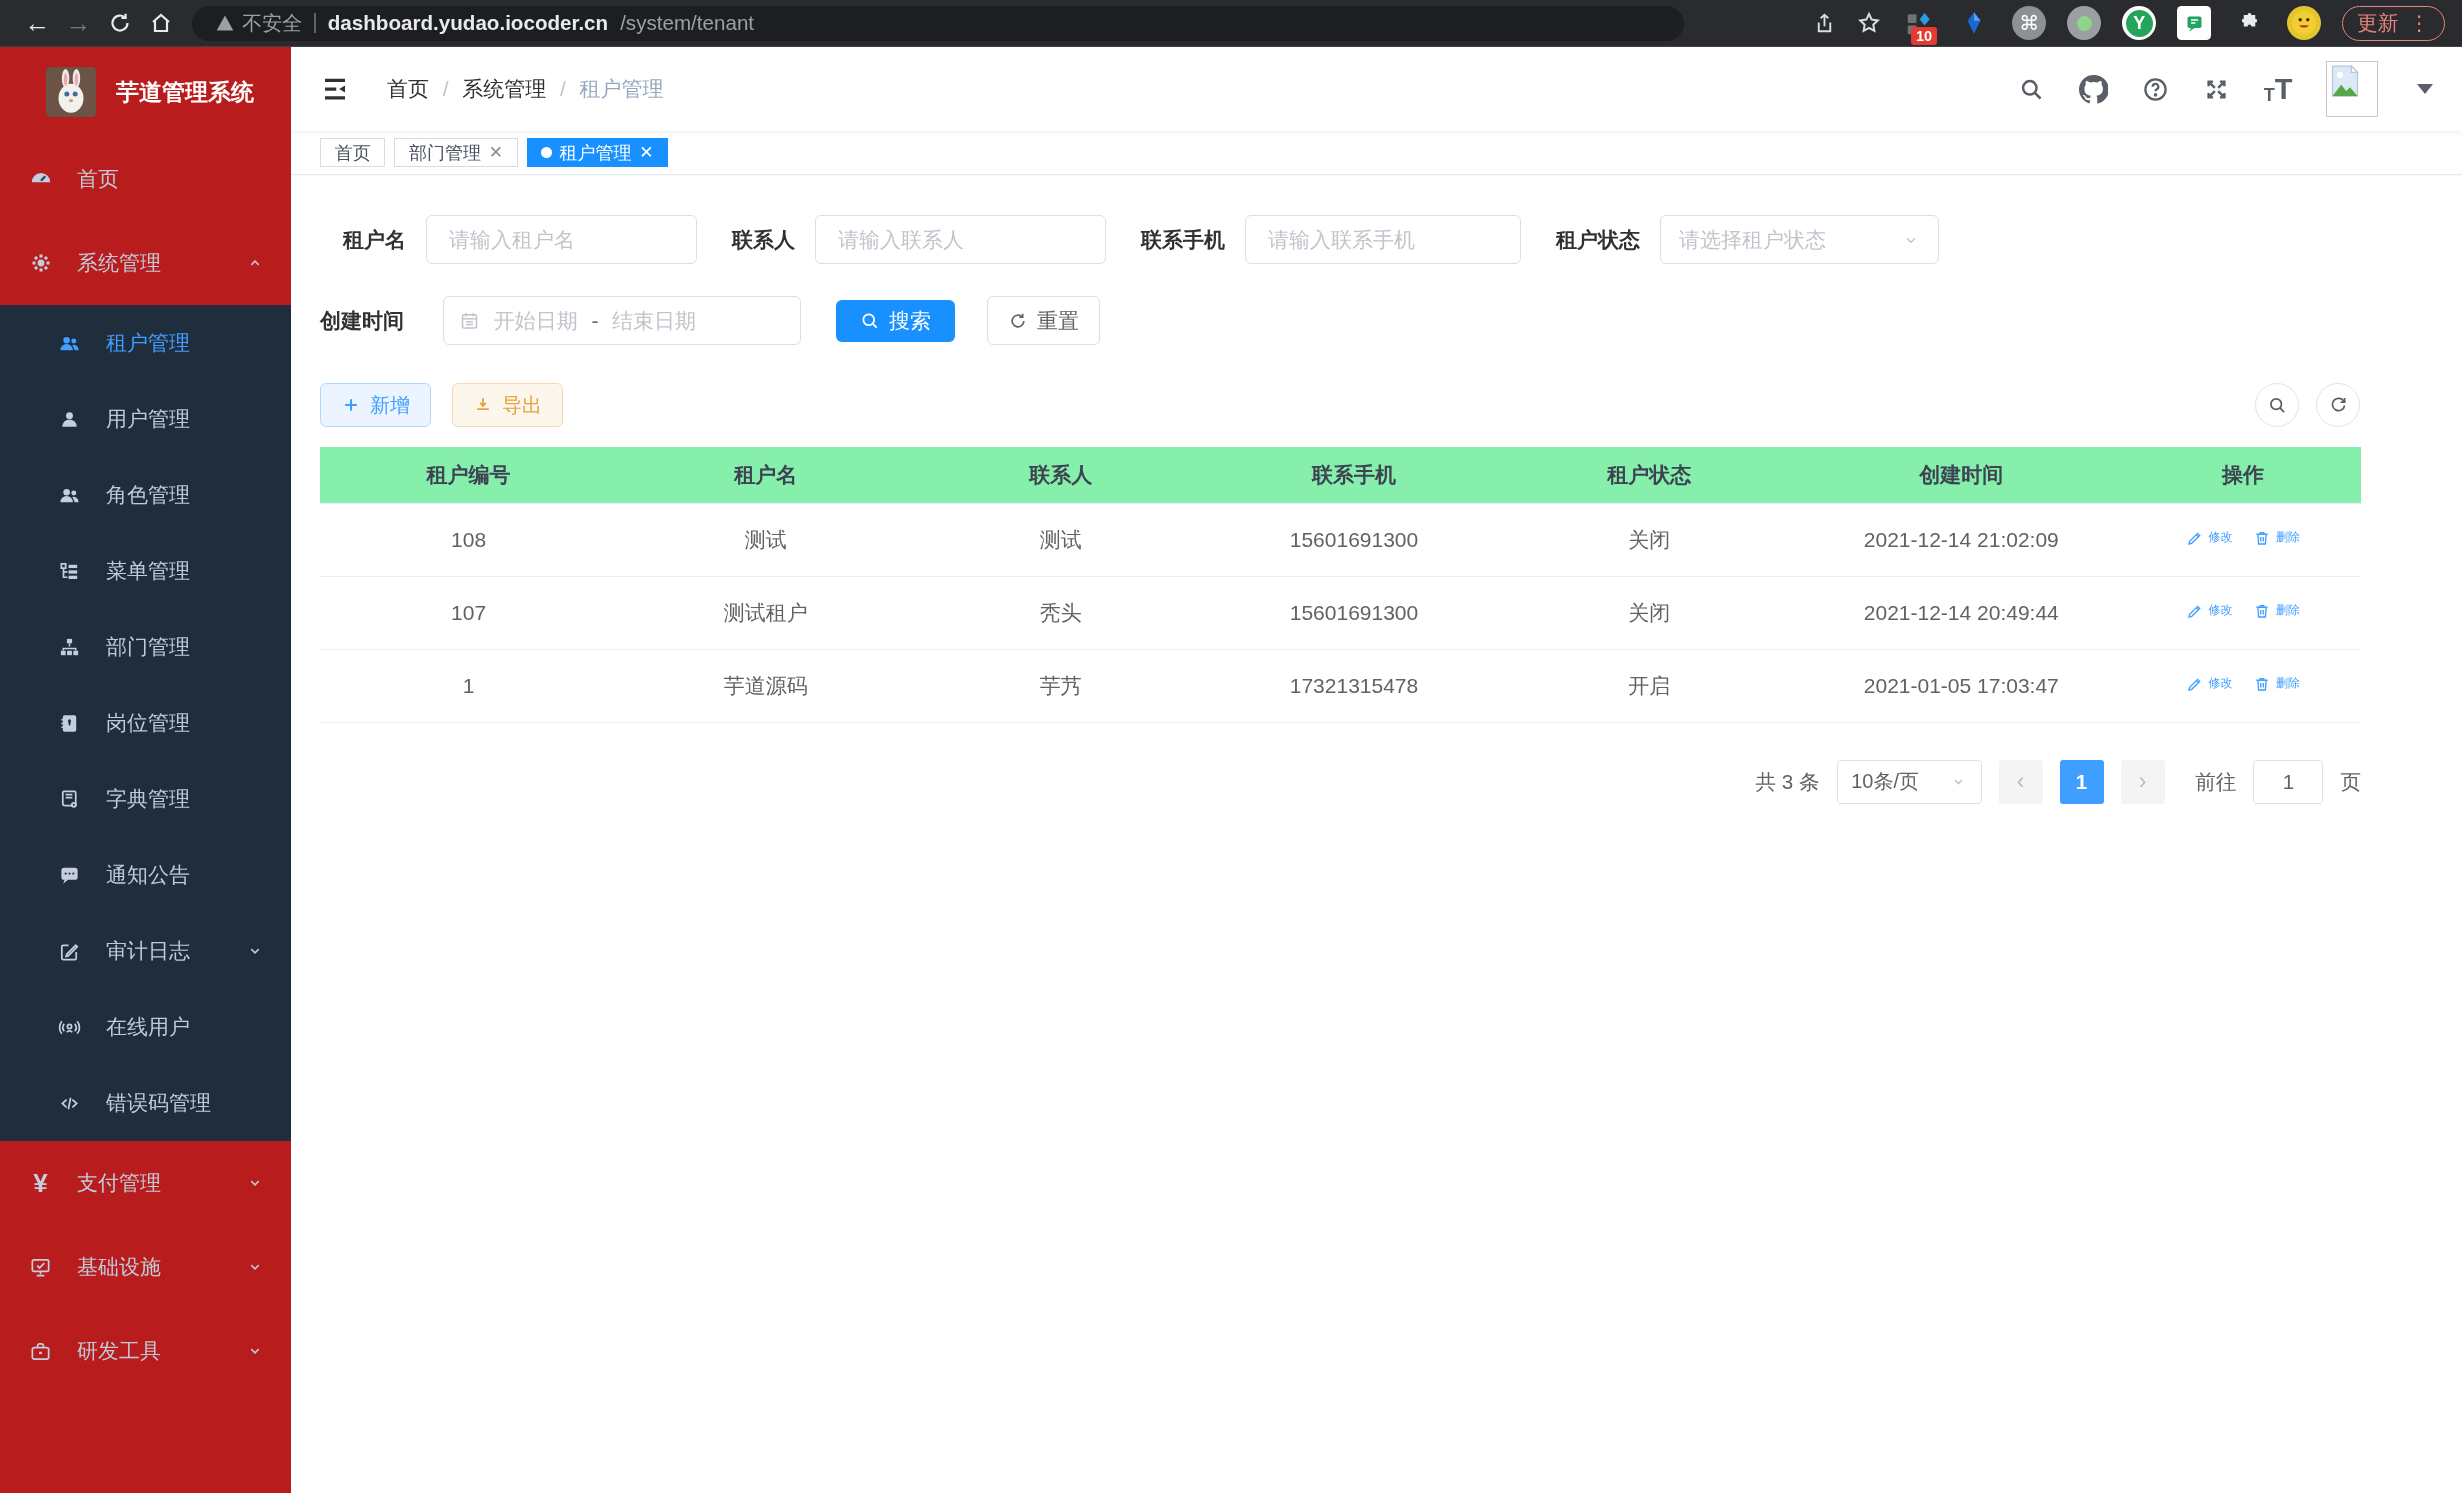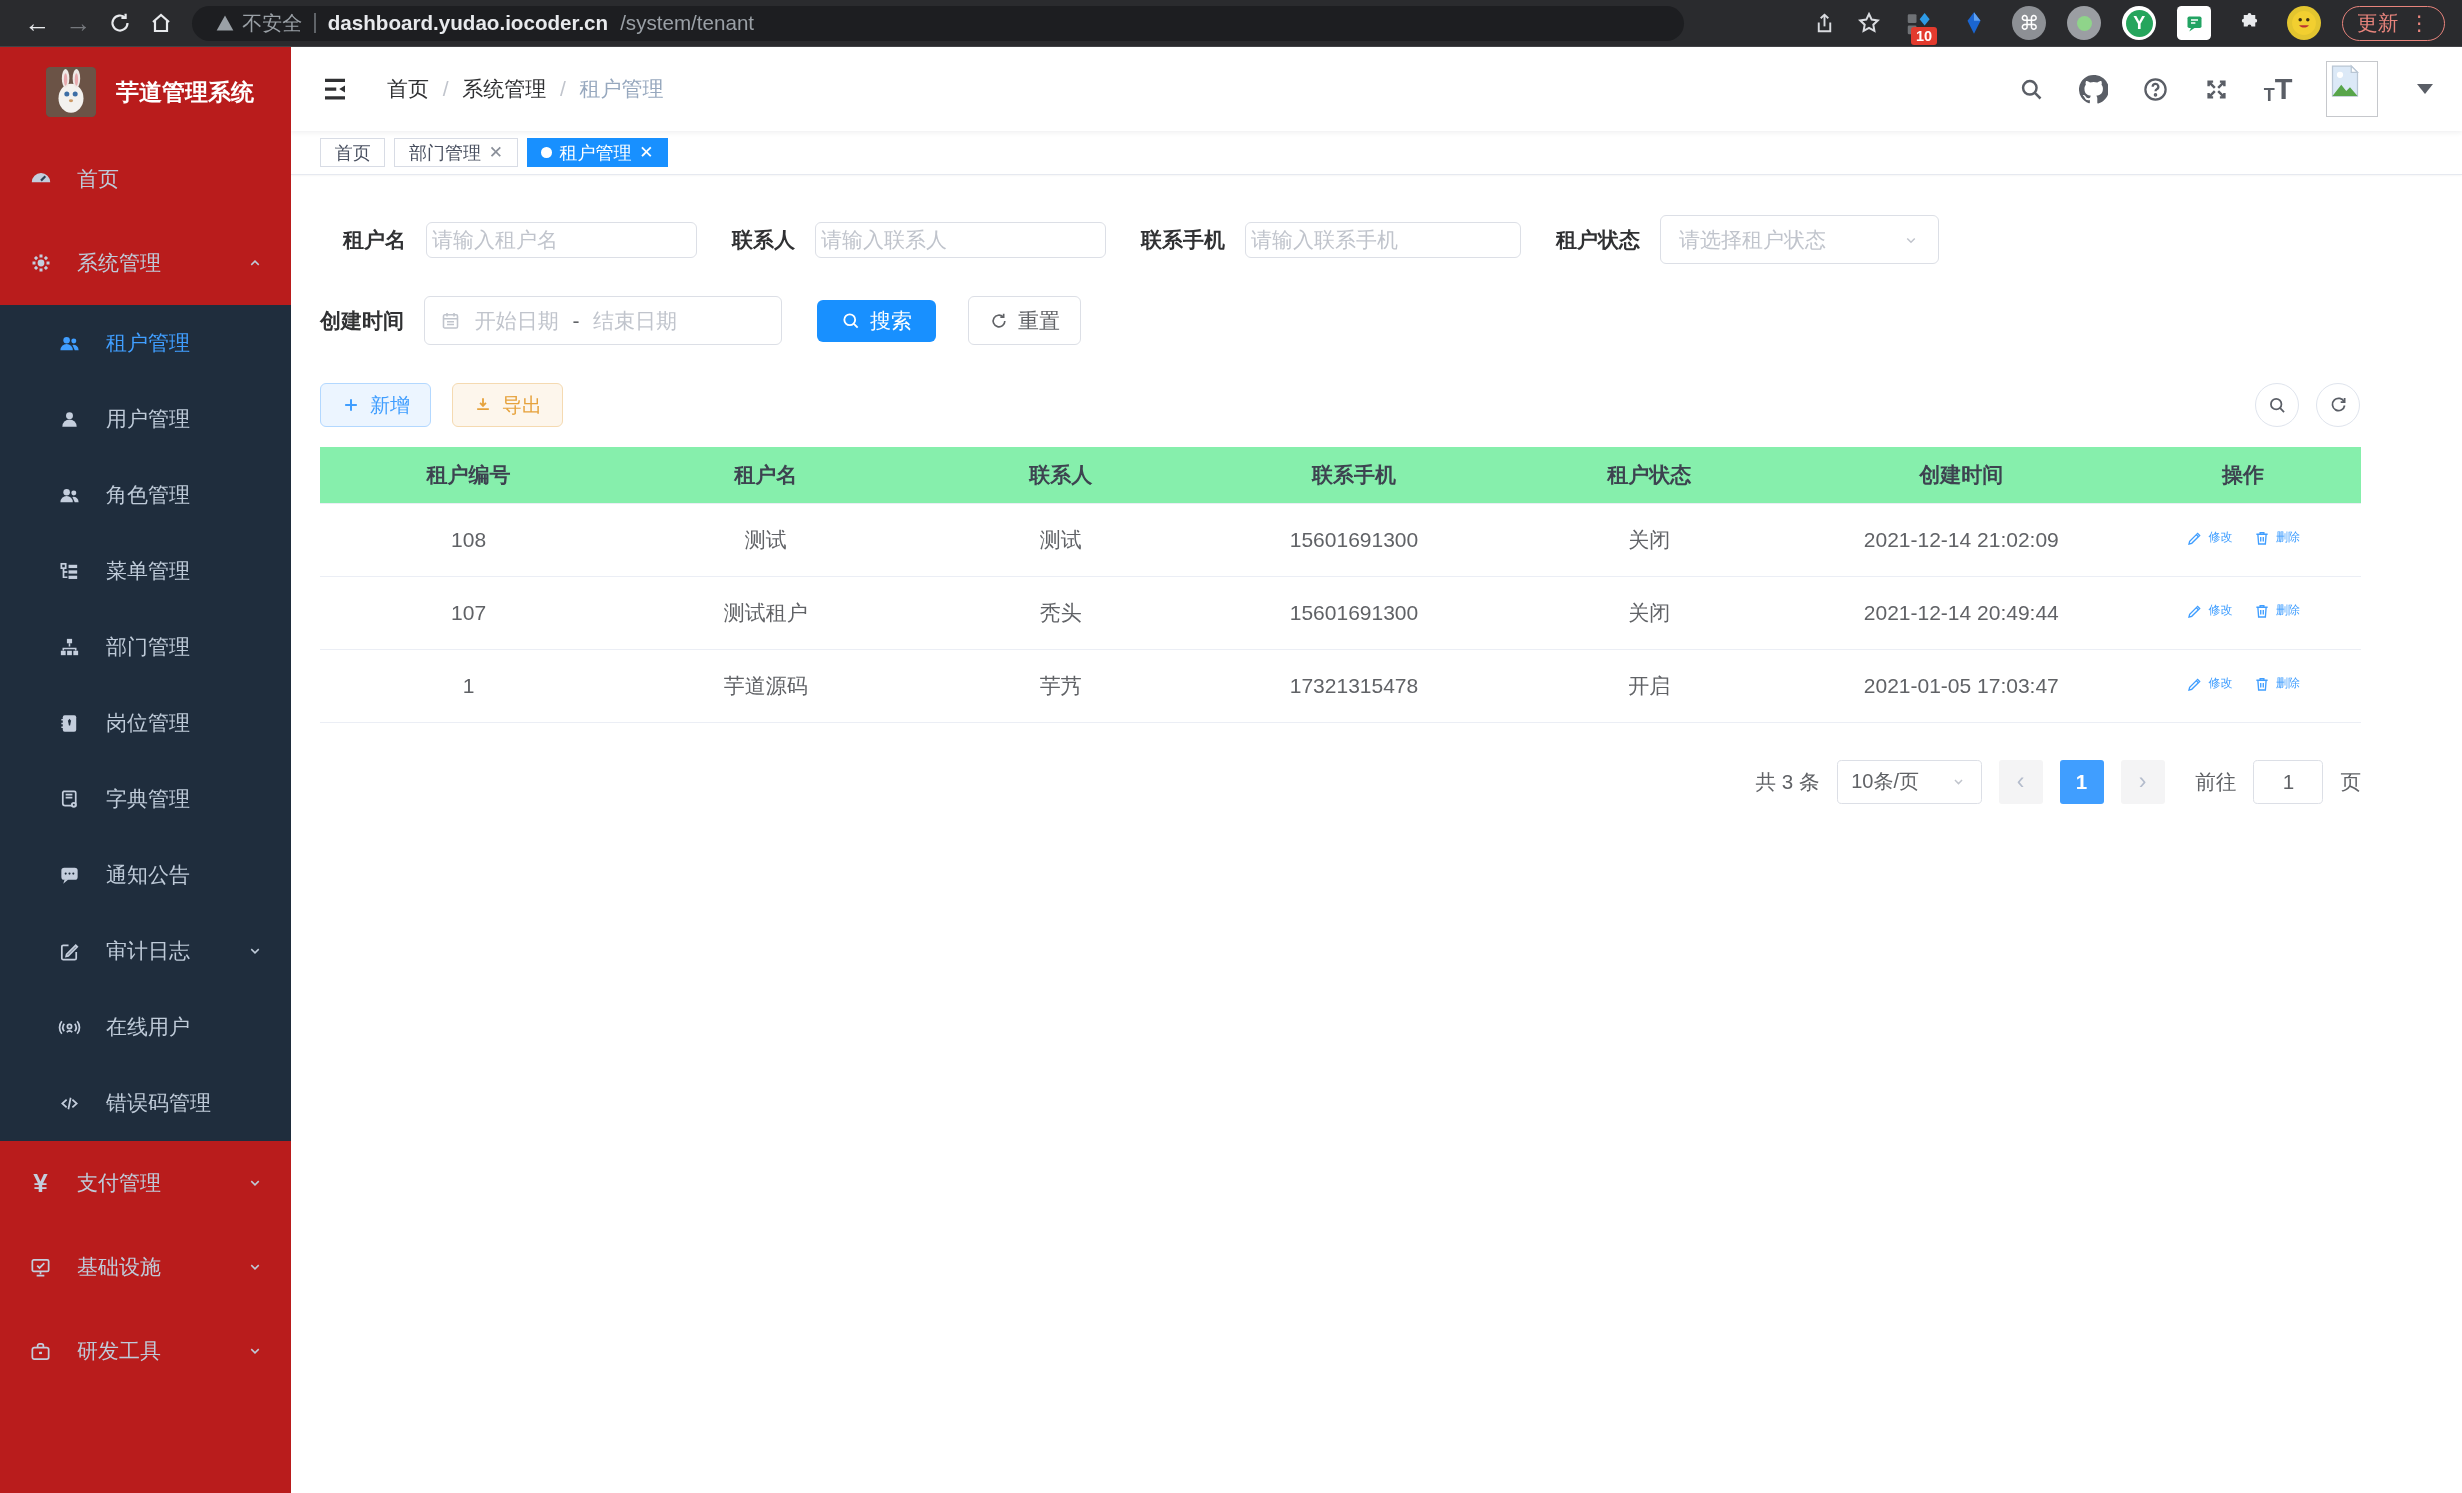--- a/index.html
+++ b/index.html
@@ -70,28 +70,28 @@
   .tag.active{background:#1890ff;border-color:#1890ff;color:#fff;}
   .tag.active .tag-close{color:#fff;}
   .tag-dot{width:10.7px;height:10.7px;border-radius:50%;background:#fff;}
 
   
   .content{position:absolute;left:291px;top:175px;right:0;bottom:0;background:#fff;
            padding:40px 102px 0 29px;}
   .filter-row{display:flex;align-items:center;}
   .filter-item{display:flex;align-items:center;margin-right:35px;}
   .f-label{font-size:21px;font-weight:700;color:#303133;padding-right:20px;white-space:nowrap;}
-  .f-input{height:36px;border:1.5px solid #dcdfe6;border-radius:6px;font-size:21px;color:#606266;
-           padding:0 5px;outline:none;font-family:inherit;}
+  .f-input{height:49px;border:1.5px solid #dcdfe6;border-radius:6px;font-size:21px;color:#606266;
+           padding:0 22px;outline:none;font-family:inherit;}
   .f-input::placeholder{color:#c0c4cc;}
   .f-select{position:relative;width:279px;height:49px;border:1.5px solid #dcdfe6;border-radius:6px;
             display:flex;align-items:center;padding:0 18px;color:#c0c4cc;font-size:21px;cursor:pointer;}
   .f-select .sel-caret{margin-left:auto;color:#c0c4cc;}
   .date-range{width:358px;height:49px;border:1.5px solid #dcdfe6;border-radius:6px;display:flex;
-              align-items:center;padding:0 15px;font-size:21px;color:#c0c4cc;gap:13.7px;}
+              align-items:center;padding:0 15px;font-size:21px;color:#c0c4cc;gap:13.7px;margin-left:19px;}
   .date-range .dr-sep{color:#606266;}
   .row2{margin-top:32px;}
   .btn{display:inline-flex;align-items:center;justify-content:center;gap:9px;border-radius:6px;
        font-size:21px;cursor:pointer;border:1.5px solid transparent;font-family:inherit;}
   .btn-primary{background:#1890ff;color:#fff;height:42px;padding:0 23px;}
   .btn-plain{background:#fff;border-color:#dcdfe6;color:#606266;height:49px;padding:0 20px;}
   .btn-add{background:#ecf5ff;border-color:#b3d8ff;color:#409eff;height:44px;padding:0 20px;font-size:20px;}
   .btn-export{background:#fdf6ec;border-color:#f5dab1;color:#e6a23c;height:44px;padding:0 20px;font-size:20px;}
   .toolbar{margin-top:38px;display:flex;align-items:center;gap:21px;}
   .tool-circles{margin-left:auto;display:flex;gap:17px;}

